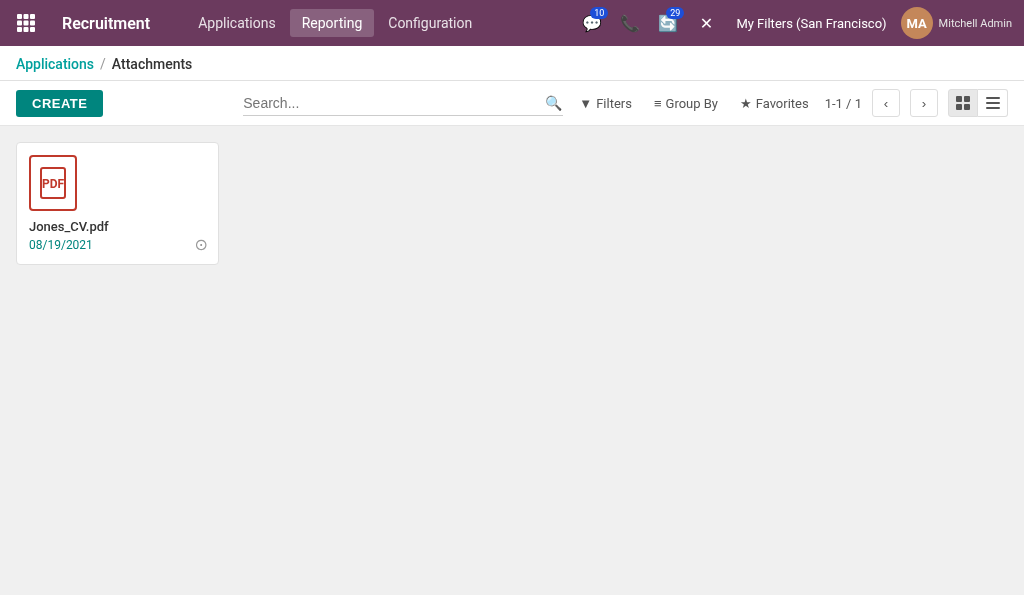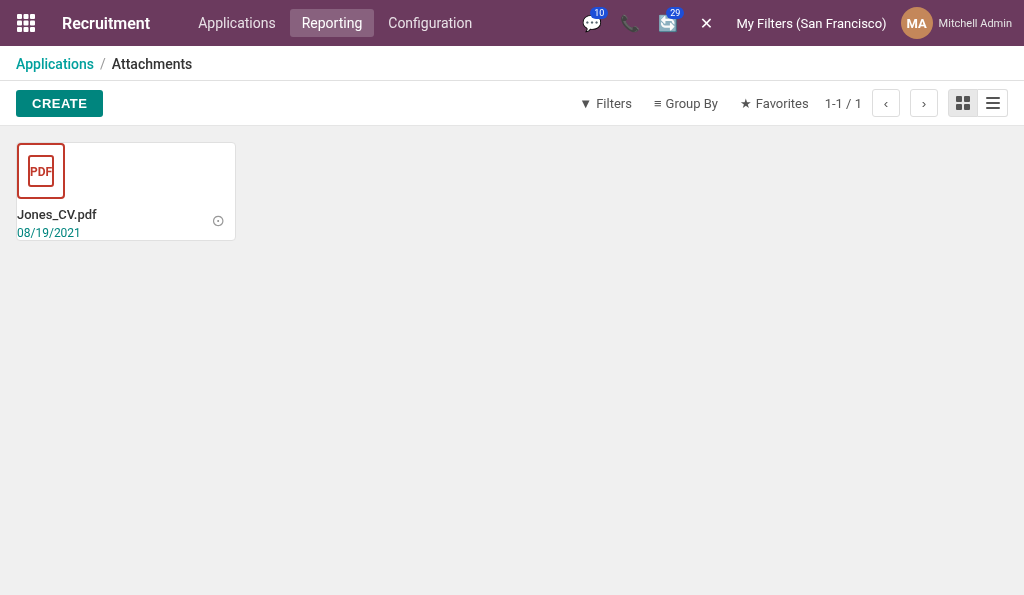--- a/index.html
+++ b/index.html
@@ -165,22 +165,22 @@
       background: #f0f0f0;
       min-height: calc(595px - 130px);
     }
     .kanban-grid {
       display: flex; flex-wrap: wrap; gap: 12px;
     }
     .kanban-card {
       background: white;
       border: 1px solid #e0e0e0;
       border-radius: 4px;
-      width: 220px;
-      padding: 0;
+      width: 203px;
+      padding: 12px;
       cursor: pointer;
       position: relative;
     }
     .card-pdf-icon {
       width: 48px; height: 56px;
       border: 2px solid #c0392b;
       border-radius: 4px;
       display: flex; align-items: center; justify-content: center;
       margin-bottom: 8px;
     }
@@ -243,20 +243,24 @@
     <span class="breadcrumb-link">Applications</span>
     <span class="breadcrumb-sep">/</span>
     <span class="breadcrumb-current">Attachments</span>
   </div>
 </div>
 
 <div class="toolbar">
   <button class="btn-create">CREATE</button>
 
   <div class="toolbar-right">
+    <div class="search-bar">
+      <input class="search-input" type="text" placeholder="Search..." style="">
+      <span class="search-icon">🔍</span>
+    </div>
 
     <div class="filter-btn">
       <span>▼</span>
       <span>Filters</span>
     </div>
     <div class="filter-btn">
       <span>≡</span>
       <span>Group By</span>
     </div>
     <div class="filter-btn">

